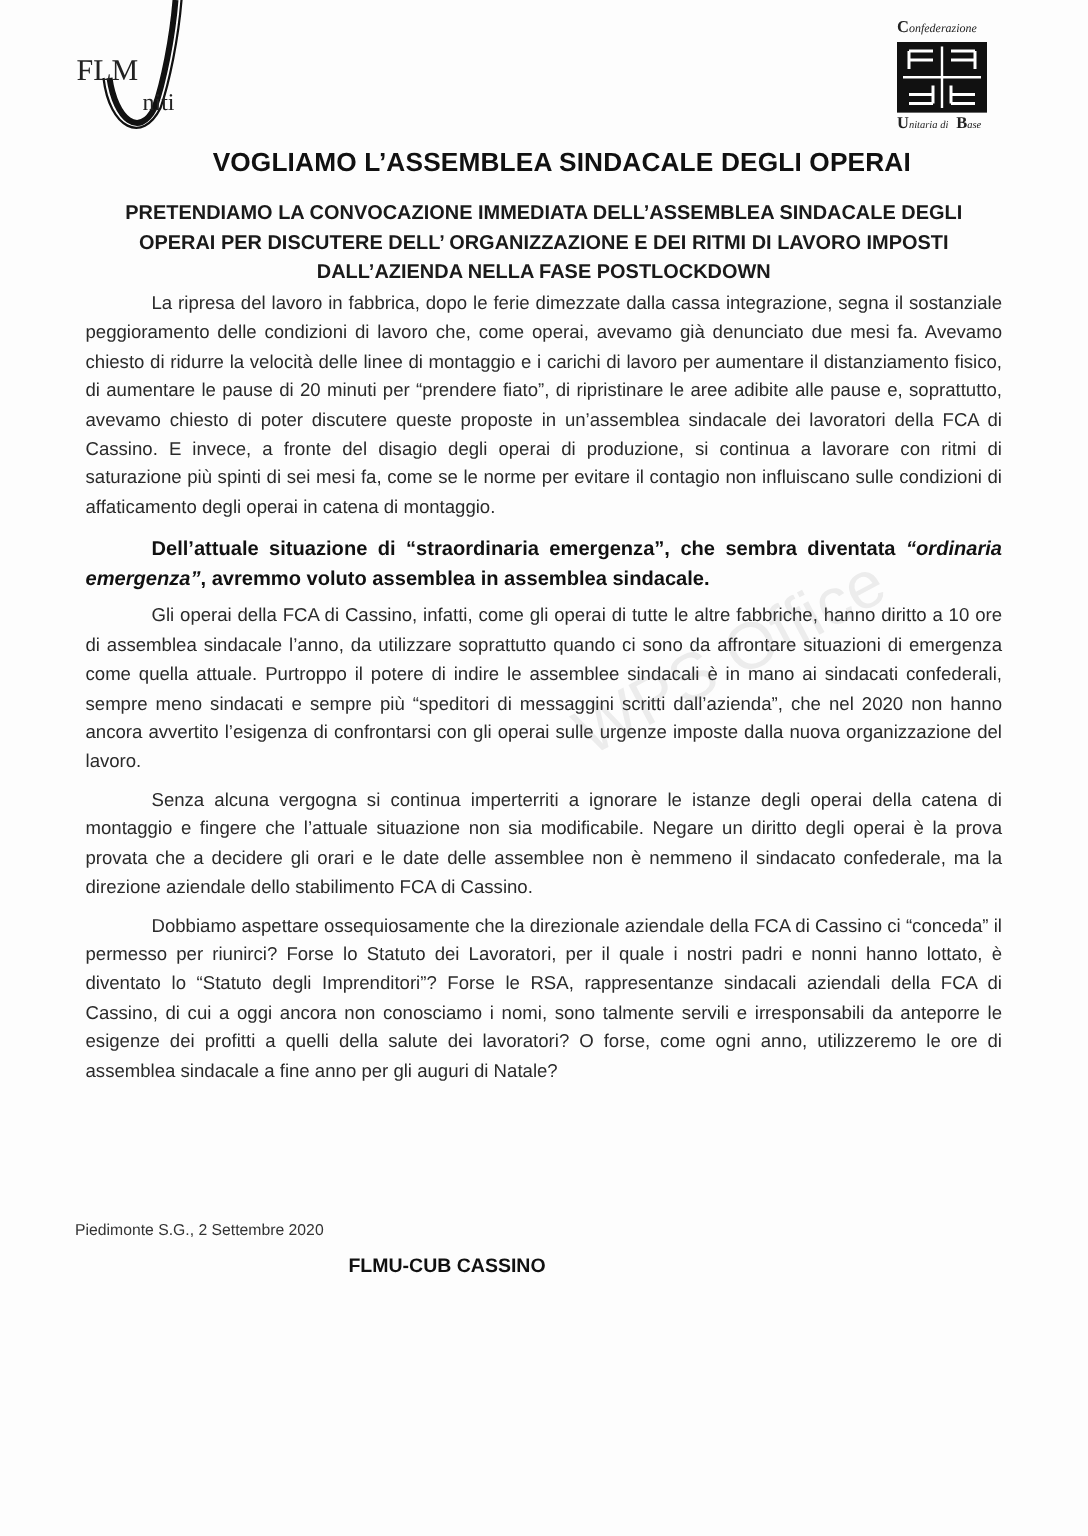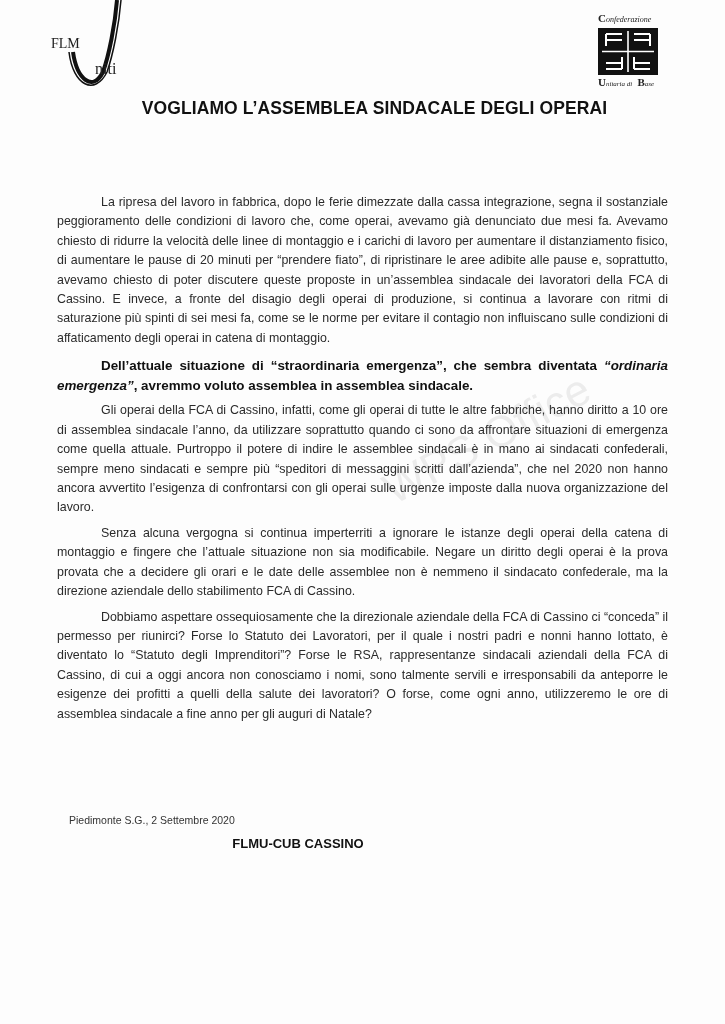--- a/index.html
+++ b/index.html
@@ -3,21 +3,21 @@
 <meta charset="utf-8">
 <style>
   html, body { margin: 0; padding: 0; background: #fdfdfd; }
   body { width: 725px; height: 1024px; position: relative; overflow: hidden;
          font-family: "Liberation Sans", sans-serif; color: #1a1a1a; }
   .page { position: absolute; left: 0; top: 0; width: 725px; height: 1024px; }
 
   
   .logo-left { position: absolute; left: 33px; top: 0; width: 95px; height: 92px; }
   .logo-left .flm { position: absolute; left: 18px; top: 36px; font-family: "Liberation Serif", serif;
-                    font-size: 14px; letter-spacing: 0px; color: #222; }
+                    font-size: 20px; letter-spacing: 0px; color: #222; }
   .logo-left .niti { position: absolute; left: 62px; top: 60px; font-family: "Liberation Serif", serif;
                      font-size: 16px; color: #222; }
   .logo-left svg { position: absolute; left: 0; top: 0; }
 
   .logo-right { position: absolute; left: 595px; top: 12px; width: 75px; height: 78px; }
   .logo-right .top-text { position: absolute; left: 3px; top: 0; font-family: "Liberation Serif", serif;
                           font-style: italic; font-size: 8px; color: #222; white-space: nowrap; }
   .logo-right .top-text b, .logo-right .bot-text b { font-style: normal; font-size: 11px; }
   .logo-right .box { position: absolute; left: 3px; top: 16px; width: 60px; height: 47px; background: #111; }
   .logo-right .bot-text { position: absolute; left: 3px; top: 64px; font-family: "Liberation Serif", serif;
@@ -33,21 +33,21 @@
   .body { position: absolute; left: 57px; width: 611px; top: 193px; }
   .p { font-size: 12.4px; line-height: 19.4px; text-align: justify; margin: 0; color: #2a2a2a; }
   .p.indent { text-indent: 44px; }
   .p.lead { font-size: 13.4px; font-weight: bold; line-height: 19.6px; color: #111; }
   .p.center { text-align: left; }
   .p.strong { font-size: 12.8px; font-weight: bold; line-height: 19.4px; color: #111; }
   .gap-6 { height: 6px; }
   .gap-8 { height: 8px; }
   i.emph { font-style: italic; }
 
-  .date { position: absolute; left: 69px; top: 814px; font-size: 10.5px; color: #333; }
+  .date { position: absolute; left: 50px; top: 814px; font-size: 10.5px; color: #333; }
   .signature { position: absolute; left: 0; width: 596px; top: 836px; text-align: center;
                font-size: 13px; font-weight: bold; color: #111; }
   .address { position: absolute; left: 0; width: 725px; top: 858px; text-align: center;
              font-size: 9.5px; color: #333; }
 
   .watermark { position: absolute; left: 375px; top: 470px; font-size: 44px; color: rgba(120,120,120,0.13);
                transform: rotate(-28deg); transform-origin: left top; white-space: nowrap; pointer-events: none; }
 </style>
 </head>
 <body>
@@ -71,20 +71,21 @@
         <line x1="4" y1="23.5" x2="56" y2="23.5" stroke="#fff" stroke-width="1.6"></line>
         <line x1="30" y1="3" x2="30" y2="44" stroke="#fff" stroke-width="1.6"></line>
         <path d="M8 6 H24 M8 12 H24 M8 35 H24 M8 41 H24 M36 6 H52 M36 12 H52 M36 35 H52 M36 41 H52" stroke="#fff" stroke-width="2"></path>
         <path d="M8 6 V18 M24 29 V41 M52 6 V18 M36 29 V41" stroke="#fff" stroke-width="2"></path>
       </svg>
     </div>
     <div class="bot-text"><b>U</b><span>nitaria di</span>&nbsp;&nbsp;&nbsp;<b>B</b><span>ase</span></div>
   </div>
 
   <div class="title">VOGLIAMO L’ASSEMBLEA SINDACALE DEGLI OPERAI</div>
+  <div class="subtitle">PRETENDIAMO LA CONVOCAZIONE IMMEDIATA DELL’ASSEMBLEA SINDACALE DEGLI OPERAI PER DISCUTERE DELL’ ORGANIZZAZIONE E DEI RITMI DI LAVORO IMPOSTI DALL’AZIENDA NELLA FASE POSTLOCKDOWN</div>
 
   <div class="body">
     <p class="p indent">La ripresa del lavoro in fabbrica, dopo le ferie dimezzate dalla cassa integrazione, segna il sostanziale peggioramento delle condizioni di lavoro che, come operai, avevamo già denunciato due mesi fa. Avevamo chiesto di ridurre la velocità delle linee di montaggio e i carichi di lavoro per aumentare il distanziamento fisico, di aumentare le pause di 20 minuti per “prendere fiato”, di ripristinare le aree adibite alle pause e, soprattutto, avevamo chiesto di poter discutere queste proposte in un’assemblea sindacale dei lavoratori della FCA di Cassino. E invece, a fronte del disagio degli operai di produzione, si continua a lavorare con ritmi di saturazione più spinti di sei mesi fa, come se le norme per evitare il contagio non influiscano sulle condizioni di affaticamento degli operai in catena di montaggio.</p>
     <div class="gap-8"></div>
     <p class="p indent lead"><span>Dell’attuale situazione di “straordinaria emergenza”, che sembra diventata </span><i class="emph">“ordinaria emergenza”</i><span>, avremmo voluto assemblea in assemblea sindacale.</span></p>
     <div class="gap-6"></div>
     <p class="p indent">Gli operai della FCA di Cassino, infatti, come gli operai di tutte le altre fabbriche, hanno diritto a 10 ore di assemblea sindacale l’anno, da utilizzare soprattutto quando ci sono da affrontare situazioni di emergenza come quella attuale. Purtroppo il potere di indire le assemblee sindacali è in mano ai sindacati confederali, sempre meno sindacati e sempre più “speditori di messaggini scritti dall’azienda”, che nel 2020 non hanno ancora avvertito l’esigenza di confrontarsi con gli operai sulle urgenze imposte dalla nuova organizzazione del lavoro.</p>
     <div class="gap-6"></div>
     <p class="p indent">Senza alcuna vergogna si continua imperterriti a ignorare le istanze degli operai della catena di montaggio e fingere che l’attuale situazione non sia modificabile. Negare un diritto degli operai è la prova provata che a decidere gli orari e le date delle assemblee non è nemmeno il sindacato confederale, ma la direzione aziendale dello stabilimento FCA di Cassino.</p>
     <div class="gap-6"></div>

